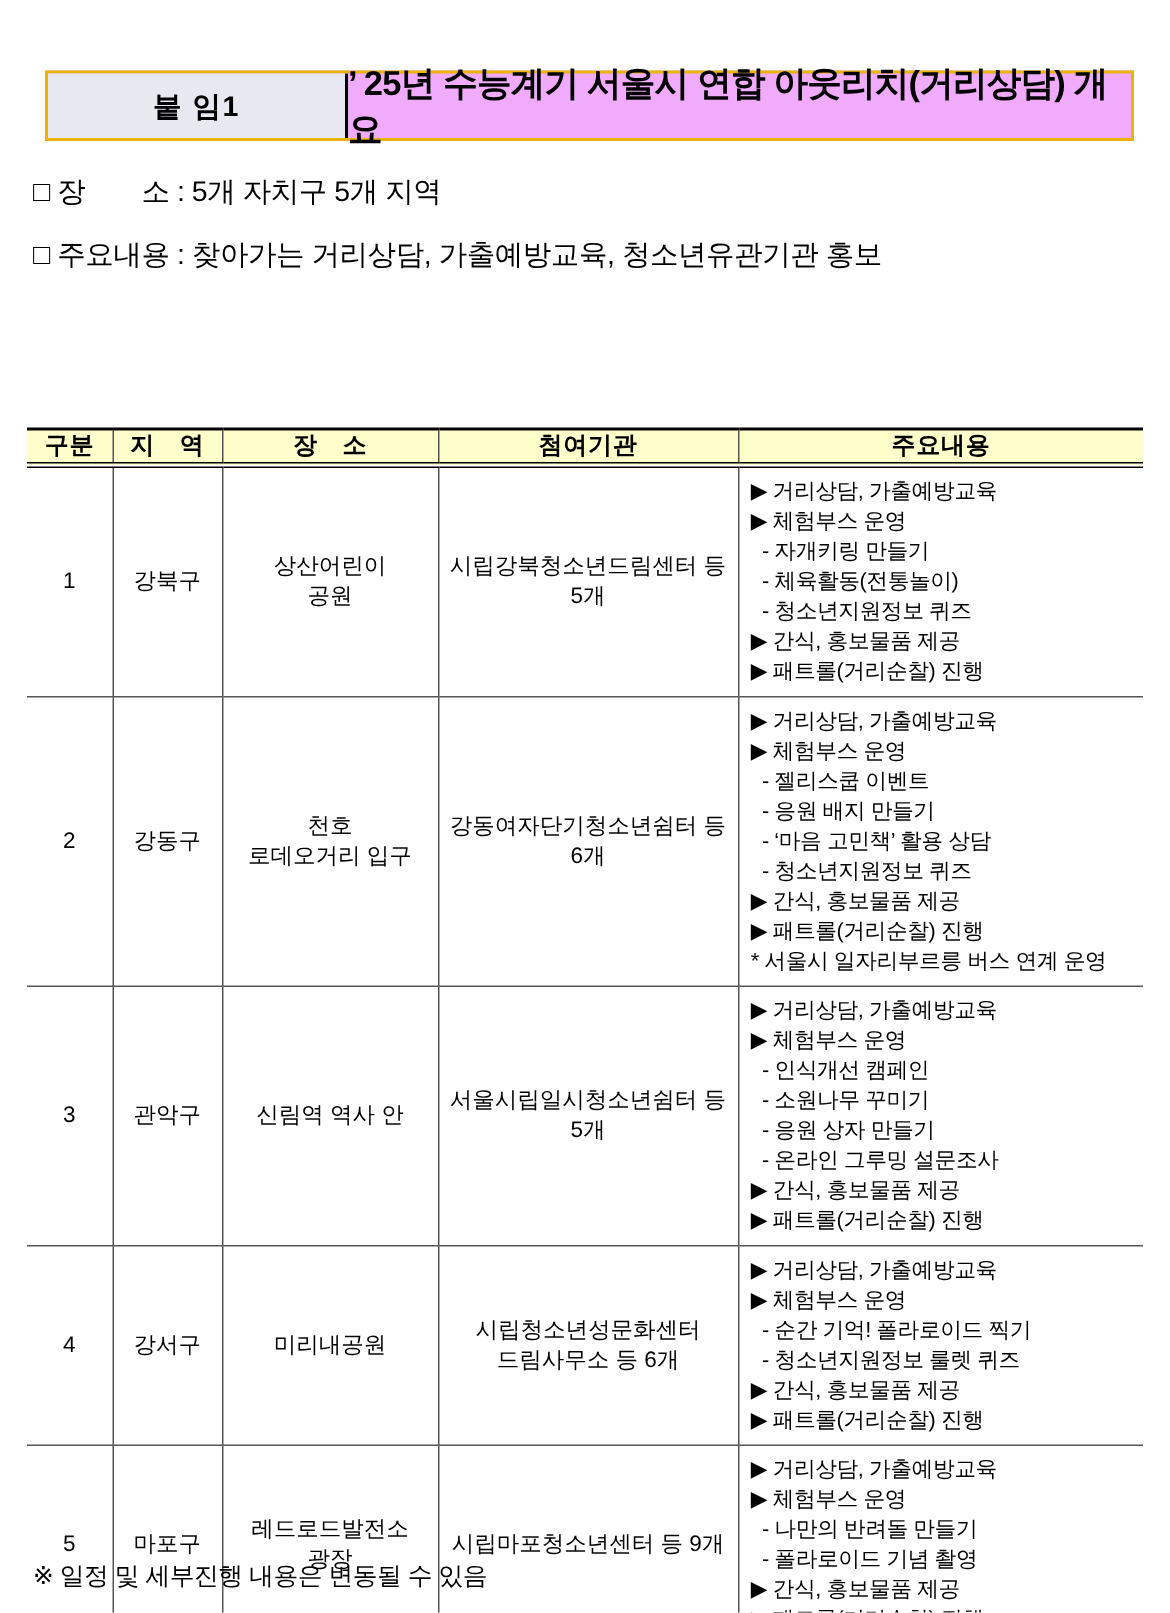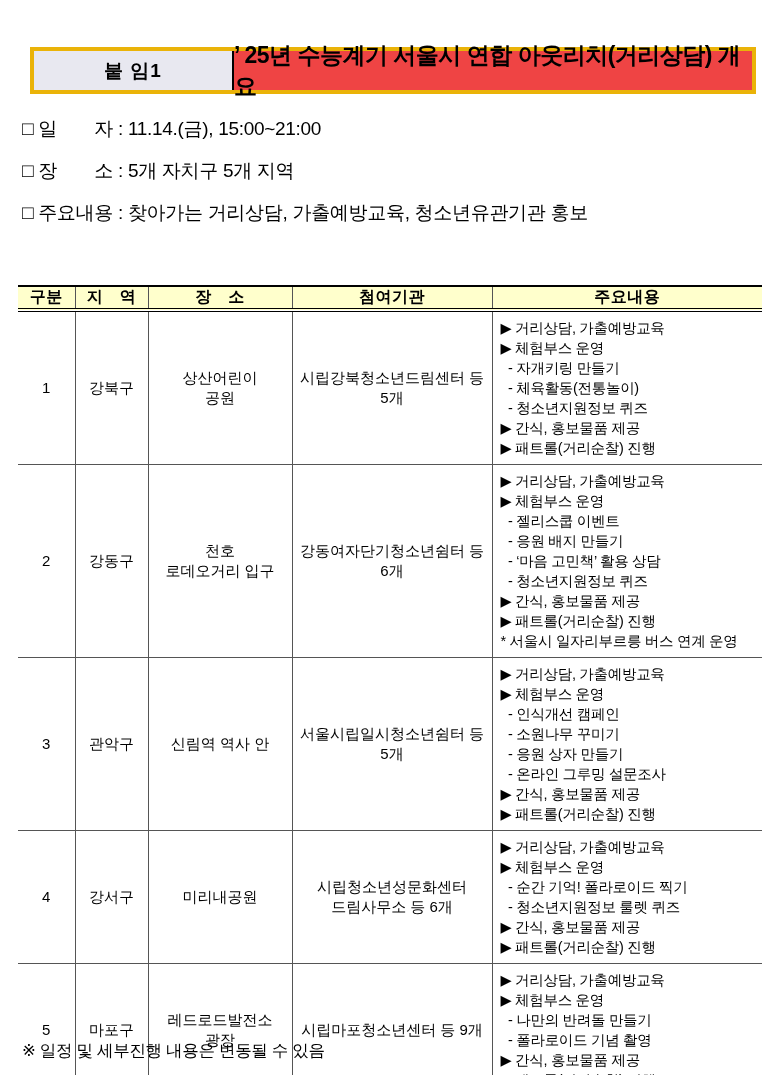--- a/index.html
+++ b/index.html
@@ -10,23 +10,23 @@
     font-family: "Liberation Sans", "DejaVu Sans", sans-serif;
     color: #000;
     position: relative;
   }
 
   
   .header-box {
     position: absolute;
     left: 30px; top: 47px;
     width: 726px; height: 47px;
-    border: 4px solid #eab308;
+    border: 2px solid #eab308;
     display: flex;
-    background: #ef4444;
+    background: #f0abfc;
   }
   .attachment-cell {
     width: 200px;
     background: #e8e8f0;
     border-right: 2px solid #000;
     display: flex; align-items: center; justify-content: center;
     font-size: 19px;
     font-weight: 600;
     letter-spacing: 1px;
   }
@@ -115,21 +115,20 @@
 </style>
 </head>
 <body>
 
 <div class="header-box">
   <div class="attachment-cell">붙 임1</div>
   <div class="title-cell">’ 25년 수능계기 서울시 연합 아웃리치(거리상담) 개요</div>
 </div>
 
 <div class="info-list">
-  <div class="info-line">□ 일　　자 : 11.14.(금), 15:00~21:00</div>
   <div class="info-line">□ 장　　소 : 5개 자치구 5개 지역</div>
   <div class="info-line">□ 주요내용 : 찾아가는 거리상담, 가출예방교육, 청소년유관기관 홍보</div>
 </div>
 
 <div class="main-table-wrap">
   <table class="main-table">
     <colgroup>
       <col class="col-no">
         <col class="col-district">
         <col class="col-place">

